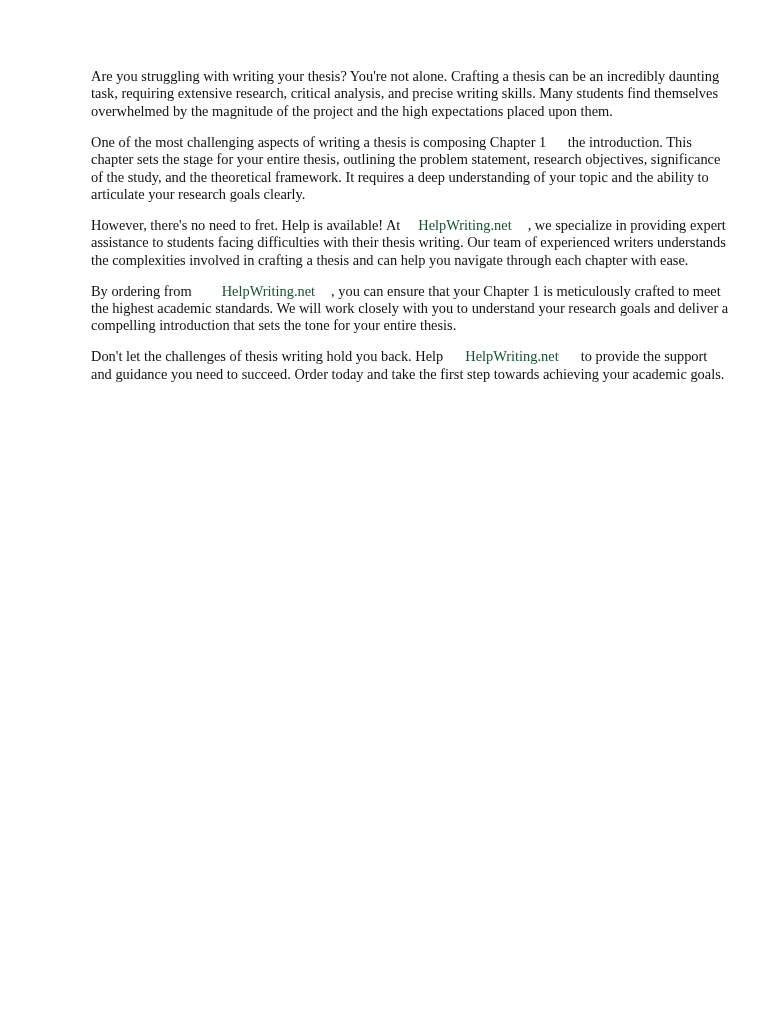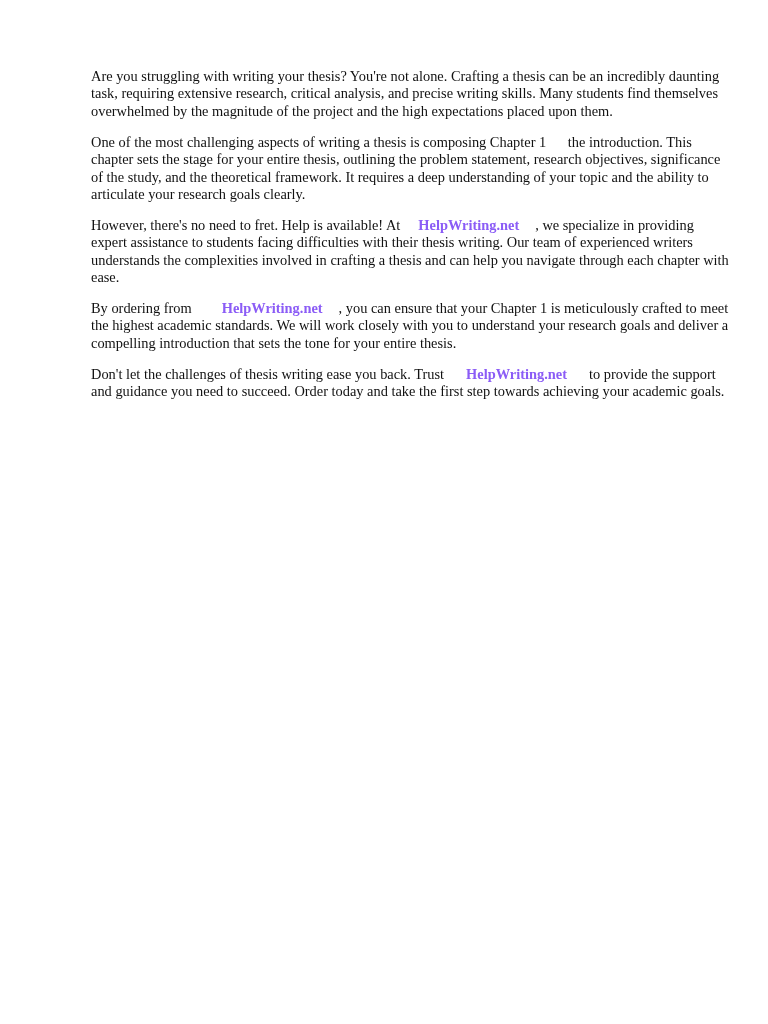--- a/index.html
+++ b/index.html
@@ -1,29 +1,29 @@
 <!DOCTYPE html>
 <html><head>
   <meta charset="utf-8">
   <style>
     html, body { margin: 0; padding: 0; background: #ffffff; }
     body { width: 768px; height: 1024px; position: relative; overflow: hidden;
       font-family: "Liberation Serif", "DejaVu Serif", serif; color: #111; }
     .page { position: absolute; left: 91px; top: 68px; width: 640px; }
     .para { margin: 0 0 13.5px 0; font-size: 14.4px; line-height: 17.4px; }
-    .link { color: #8b5cf6; font-weight: bold; text-decoration: none; }
+    .link { color: #14532d; font-weight: normal; text-decoration: none; }
     .gap-l { display: inline-block; width: 18px; }
     .gap-r { display: inline-block; width: 16px; }
   </style>
 </head>
 <body>
 
 <div class="page">
   <p class="para">Are you struggling with writing your thesis? You're not alone. Crafting a thesis can be an incredibly daunting task, requiring extensive research, critical analysis, and precise writing skills. Many students find themselves overwhelmed by the magnitude of the project and the high expectations placed upon them.</p>
 
   <p class="para">One of the most challenging aspects of writing a thesis is composing Chapter 1   the introduction. This chapter sets the stage for your entire thesis, outlining the problem statement, research objectives, significance of the study, and the theoretical framework. It requires a deep understanding of your topic and the ability to articulate your research goals clearly.</p>
 
   <p class="para"><span>However, there's no need to fret. Help is available! At</span><span class="gap-l"></span><a class="link">HelpWriting.net</a><span class="gap-r"></span><span>, we specialize in providing expert assistance to students facing difficulties with their thesis writing. Our team of experienced writers understands the complexities involved in crafting a thesis and can help you navigate through each chapter with ease.</span></p>
 
   <p class="para"><span>By ordering from</span><span class="gap-l" style="width:30px"></span><a class="link">HelpWriting.net</a><span class="gap-r"></span><span>, you can ensure that your Chapter 1 is meticulously crafted to meet the highest academic standards. We will work closely with you to understand your research goals and deliver a compelling introduction that sets the tone for your entire thesis.</span></p>
 
-  <p class="para"><span>Don't let the challenges of thesis writing ease you back. Trust</span><span class="gap-l" style="width:22px"></span><a class="link">HelpWriting.net</a><span class="gap-r" style="width:22px"></span><span>to provide the support and guidance you need to succeed. Order today and take the first step towards achieving your academic goals.</span></p>
+  <p class="para"><span>Don't let the challenges of thesis writing hold you back. Help</span><span class="gap-l" style="width:22px"></span><a class="link">HelpWriting.net</a><span class="gap-r" style="width:22px"></span><span>to provide the support and guidance you need to succeed. Order today and take the first step towards achieving your academic goals.</span></p>
 </div>
 
 </body></html>

